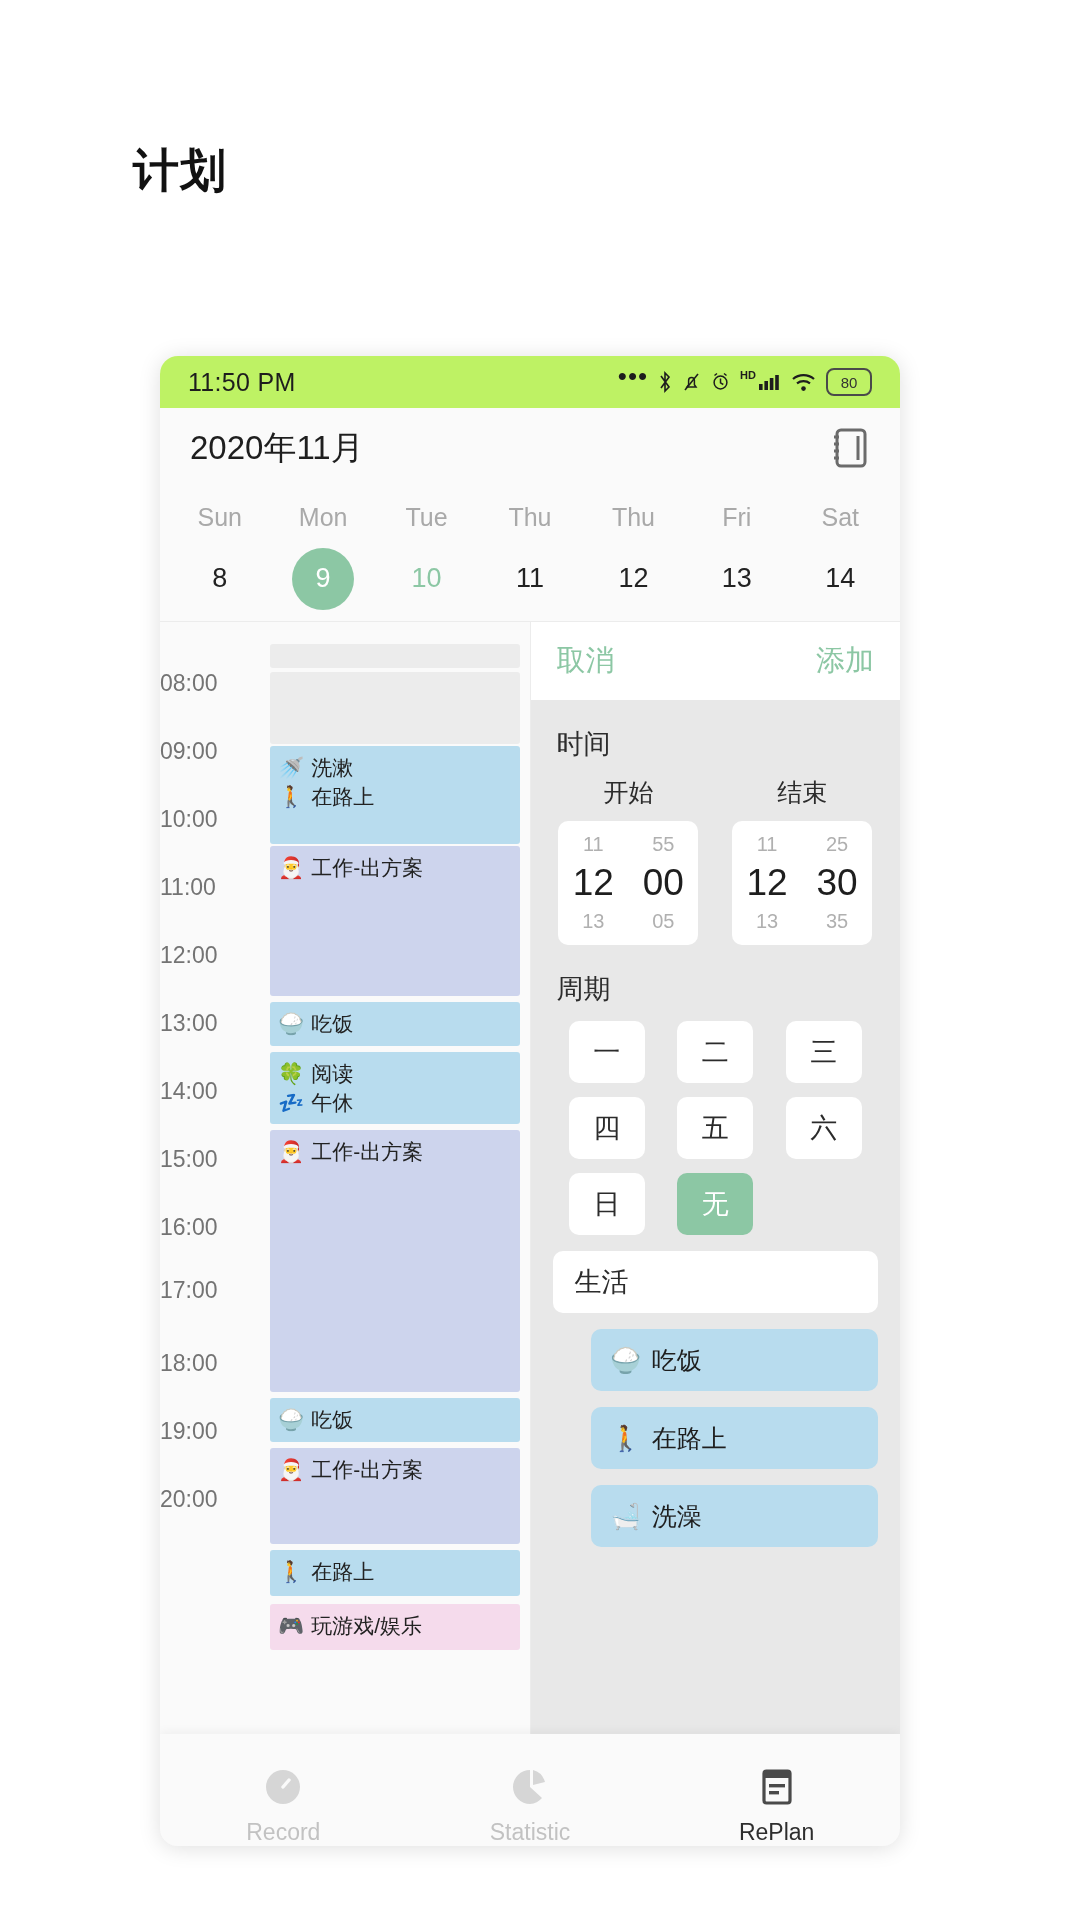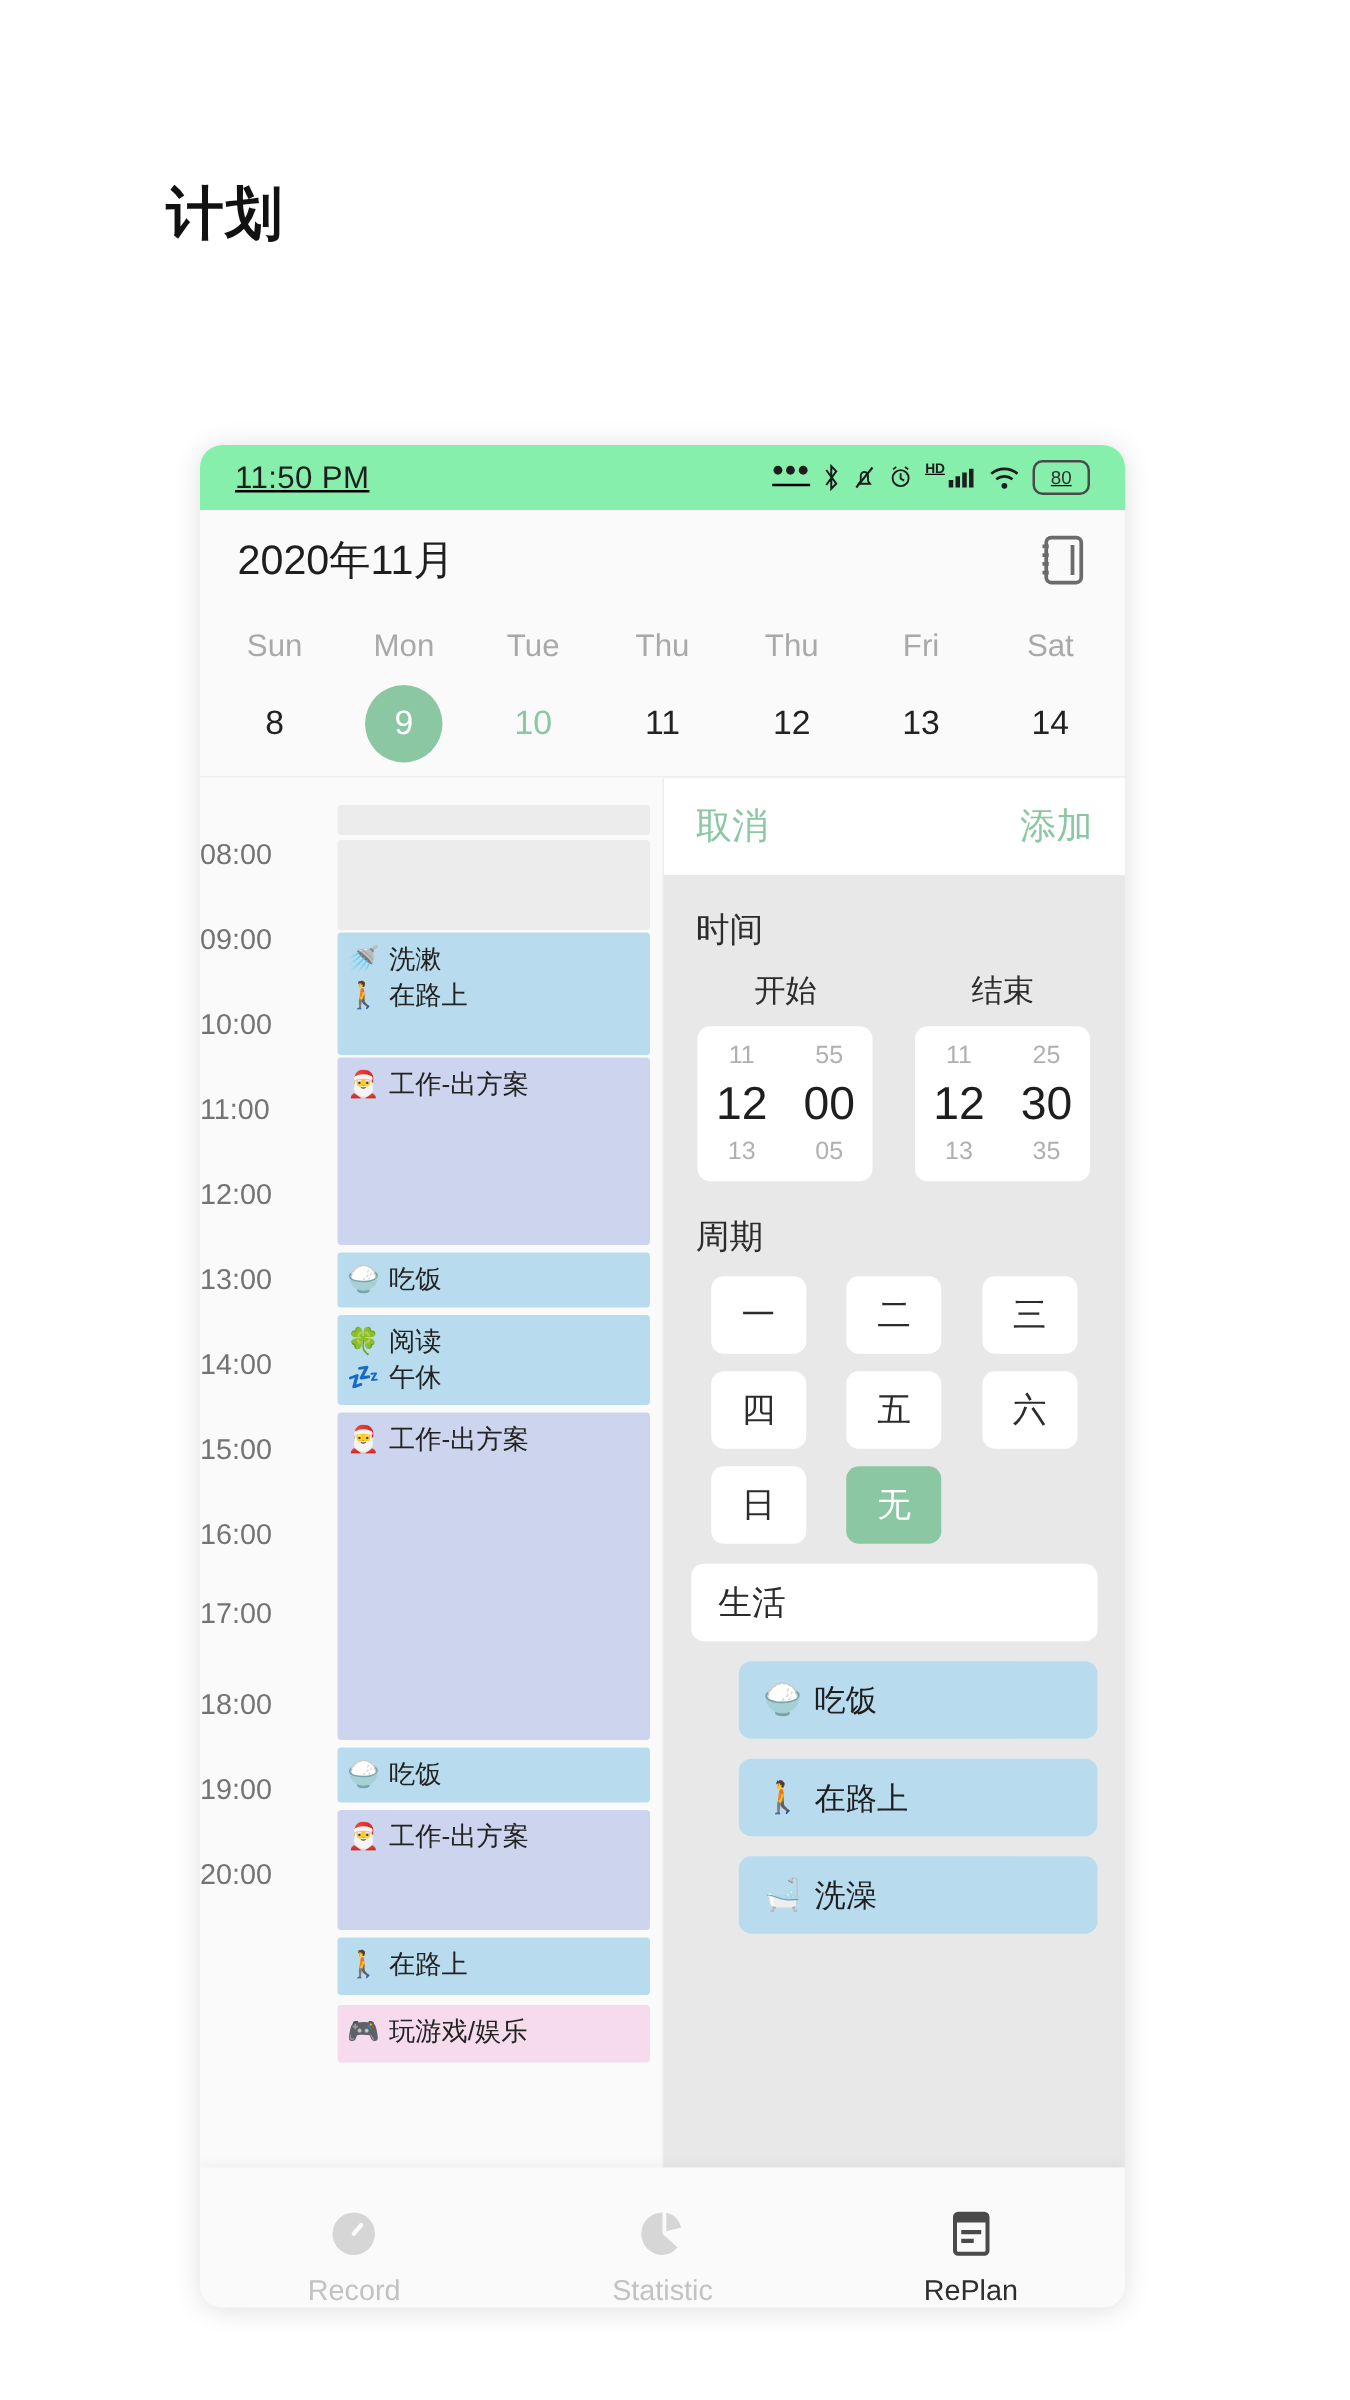--- a/index.html
+++ b/index.html
@@ -29,21 +29,21 @@
     width:740px;height:1490px;
     background:#fafafa;
     border-radius:18px;
     box-shadow:0 2px 22px rgba(0,0,0,.13);
     overflow:hidden;
   }
 
   
   .statusbar{
     height:52px;display:flex;align-items:center;justify-content:space-between;
-    padding:0 28px;box-sizing:border-box;background:#86efac;text-decoration:underline;
+    padding:0 28px;box-sizing:border-box;background:#bef264;
   }
   .sb-time{font-size:25px;color:#1d1d1d;letter-spacing:.3px;}
   .sb-icons{display:flex;align-items:center;gap:9px;color:#1d1d1d;}
   .sb-icons svg{display:block;}
   .sb-dots{font-size:26px;line-height:10px;letter-spacing:1px;position:relative;top:-6px;}
   .sb-batt{
     border:2px solid #4a4a4a;border-radius:8px;width:42px;height:24px;
     display:flex;align-items:center;justify-content:center;font-size:15px;color:#333;
   }
   .sb-hd{font-size:11px;font-weight:bold;position:relative;top:-7px;margin-right:-7px;}

